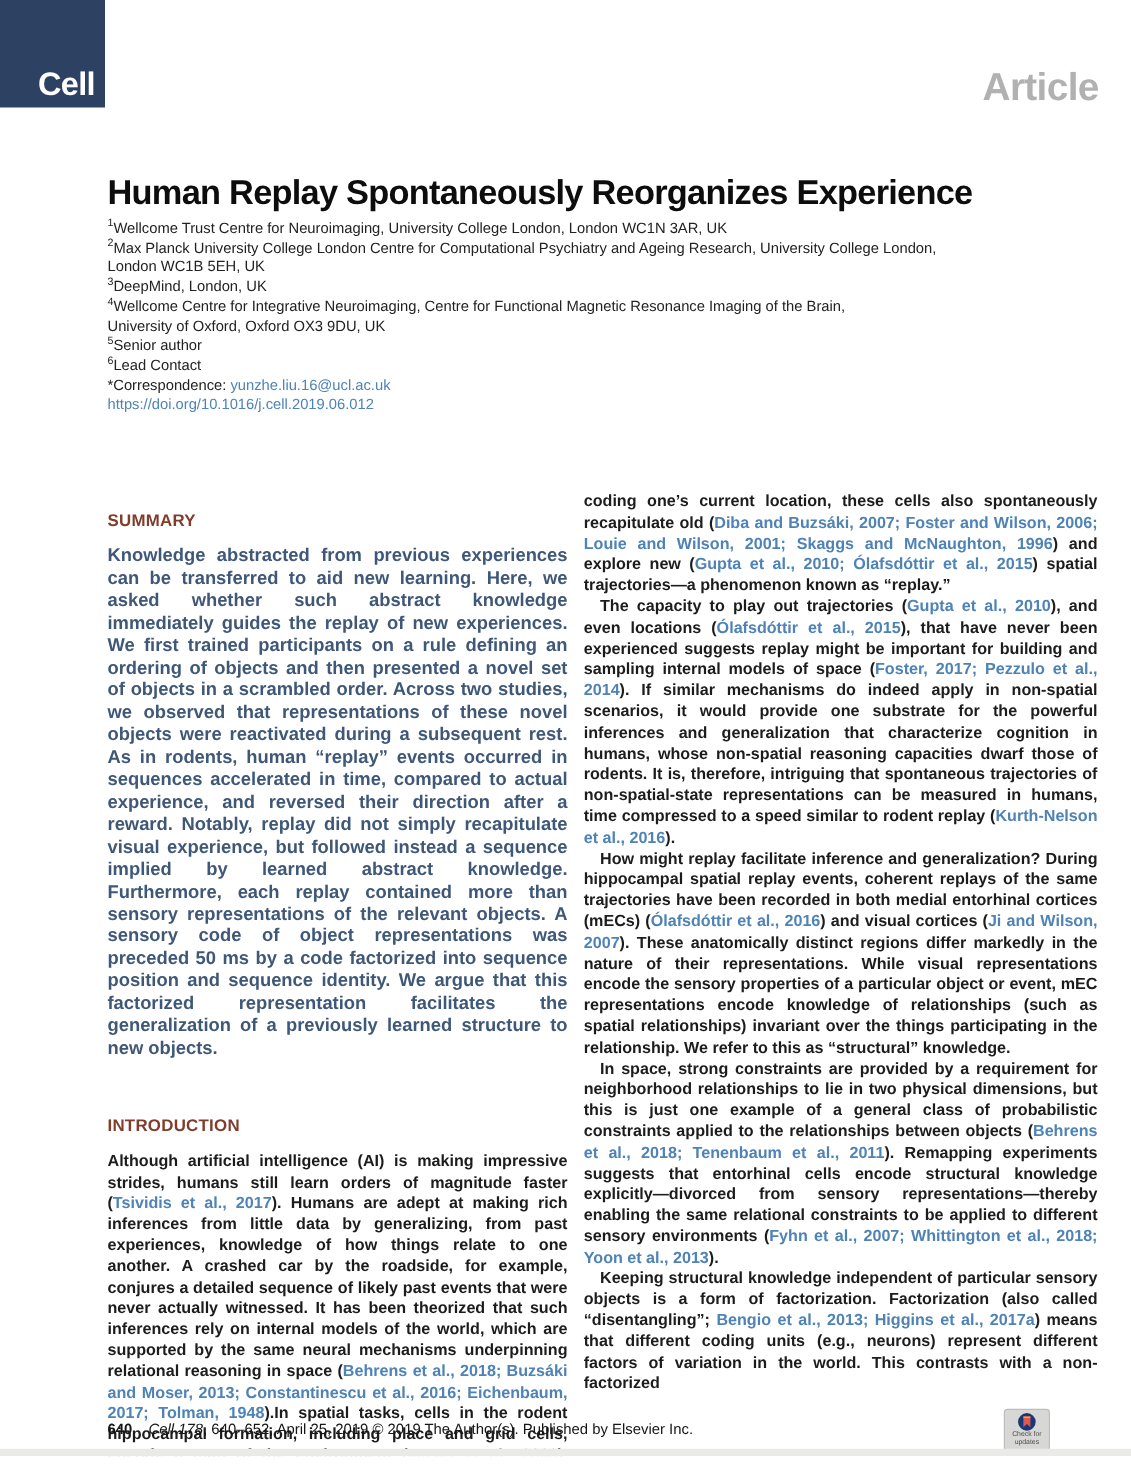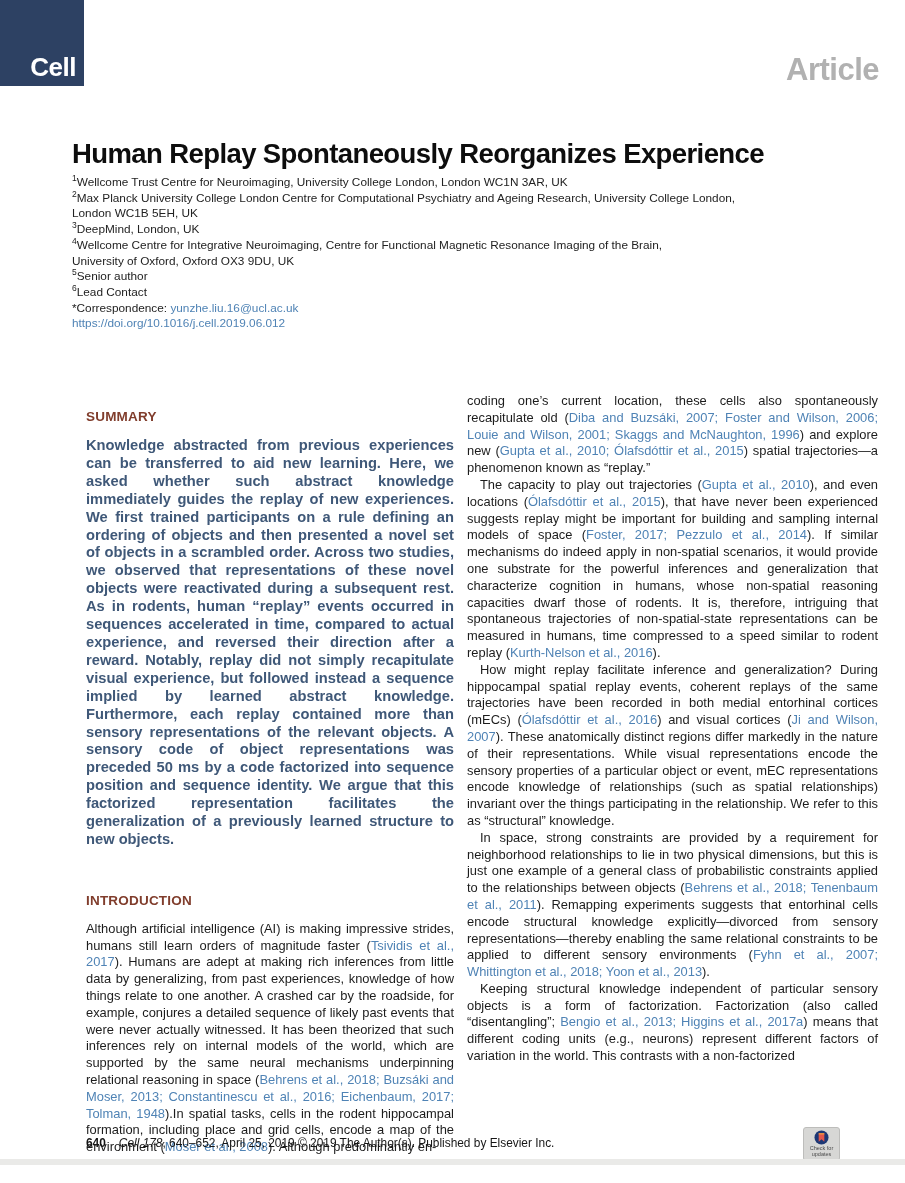--- a/index.html
+++ b/index.html
@@ -11,21 +11,21 @@
   .logo-box{
     position:absolute;left:0;top:0;width:84px;height:86px;background:#2d4163;
     display:flex;align-items:flex-end;justify-content:flex-end;
     padding:0 8px 3px 0;box-sizing:border-box;
   }
   .logo-box .journal{color:#ffffff;font-weight:bold;font-size:26px;letter-spacing:-0.5px;}
   .article-label{
     position:absolute;top:52px;right:26px;font-size:31px;font-weight:bold;color:#b1b1b1;letter-spacing:-0.5px;
   }
   
-  .title-block{position:absolute;left:72px;top:138px;width:792px;}
+  .title-block{position:absolute;left:86px;top:138px;width:792px;}
   .paper-title{margin:0;font-size:27.5px;font-weight:bold;color:#0d0d0d;letter-spacing:-0.6px;}
   .authors{margin-top:13px;font-size:13.2px;font-weight:bold;color:#111;}
   .affiliations{margin-top:5px;font-size:11.8px;line-height:15.7px;color:#222;}
   .affil-line{margin:0;}
   sup{font-size:8.5px;line-height:0;}
   .cite{color:#4f83b5;}
   .i{font-style:italic;}
   .pgnum{font-weight:bold;margin-right:13px;}
   
   .columns{position:absolute;left:86px;top:393px;width:792px;display:flex;}
@@ -33,21 +33,21 @@
   .col-right{width:411px;}
   .section-head{
     margin:16px 0 13px 0;font-size:13.5px;font-weight:bold;color:#803d2c;letter-spacing:0.2px;
   }
   .intro-head{margin-top:44px;}
   .summary-text{
     margin:0;font-size:14.7px;font-weight:bold;color:#3f5878;
     line-height:17.9px;text-align:justify;
   }
   .body-par{
-    margin:0;font-size:12.9px;line-height:16.8px;color:#1c1c1c;text-align:justify;
+    margin:0;font-size:12.9px;line-height:16.8px;color:#1c1c1c;text-align:justify;font-weight:bold;
   }
   .indent{text-indent:13px;}
   
   .footer{position:absolute;left:86px;top:1136px;width:710px;font-size:11.9px;line-height:15.3px;color:#161616;}
   .footer p{margin:0;}
   .crossmark{
     position:absolute;left:803px;top:1127px;width:37px;height:34px;
     background:#d7d7d5;border:1px solid #bdbdbb;border-radius:3px;box-sizing:border-box;
     display:flex;flex-direction:column;align-items:center;justify-content:flex-start;padding-top:2px;
     cursor:pointer;

